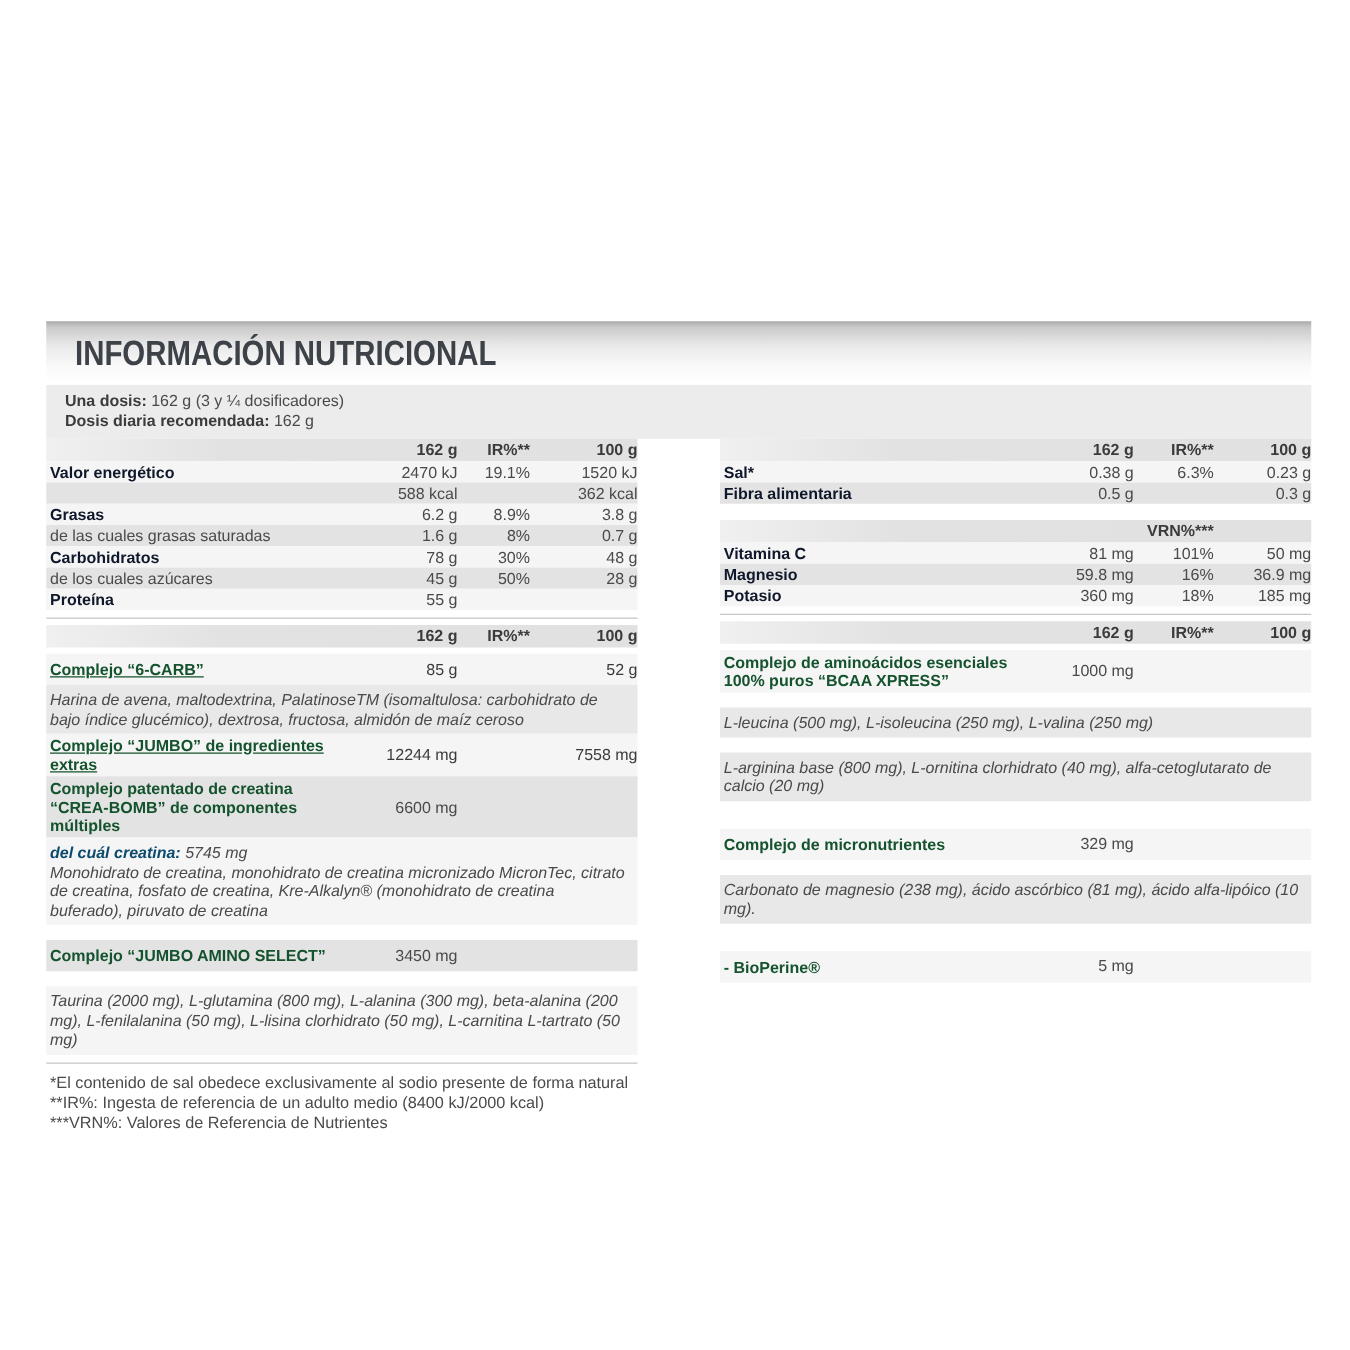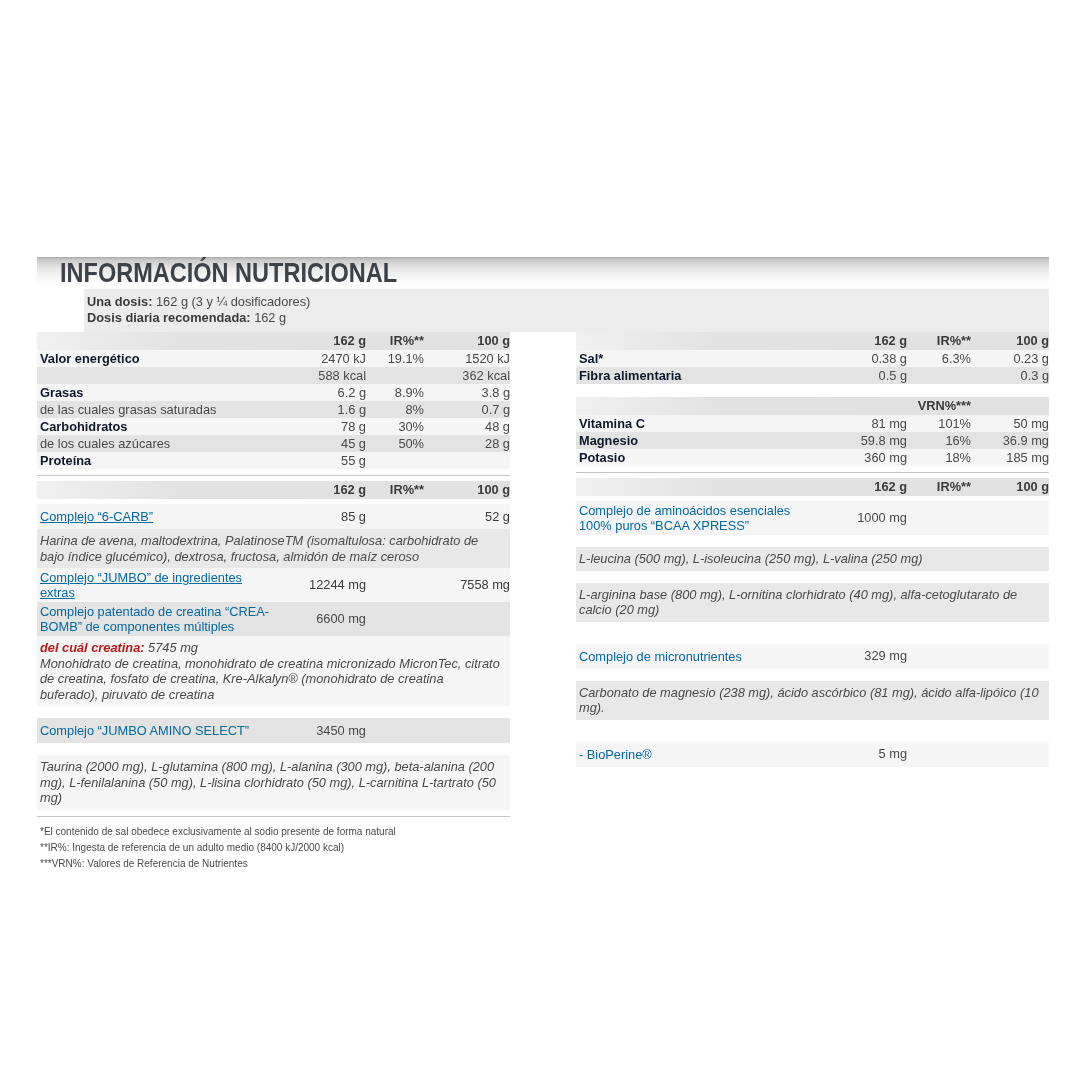--- a/index.html
+++ b/index.html
@@ -1,60 +1,60 @@
 <!DOCTYPE html>
 <html><head>
 <meta charset="utf-8">
 <style>
   html,body{margin:0;padding:0;background:#fff;}
   .canvas{position:relative;width:1080px;height:1080px;background:#ffffff;overflow:hidden;
           font-family:"Liberation Sans","DejaVu Sans",sans-serif;color:#4a4a4a;}
   .content{position:absolute;left:37px;top:257px;width:1012px;}
 
   
-  .header-bar{height:32px;background:linear-gradient(180deg,#a9a9a9 0,#c9c9c9 9%,#e9e9e9 38%,#fafafa 72%,#ffffff 100%);
+  .header-bar{height:51px;background:linear-gradient(180deg,#a9a9a9 0,#c9c9c9 9%,#e9e9e9 38%,#fafafa 72%,#ffffff 100%);
               display:flex;align-items:center;}
   .title{display:inline-block;transform:scaleX(0.84);transform-origin:0 50%;
          font-size:28px;font-weight:700;letter-spacing:0px;color:#3d4148;margin-left:23px;white-space:nowrap;}
 
   
-  .intro{background:#ececec;padding:5px 8px 6px 3px;font-size:12.8px;line-height:16px;margin-left:47px;}
+  .intro{background:#ececec;padding:5px 8px 6px 15px;font-size:12.8px;line-height:16px;}
   .intro b{color:#3b3b3b;}
 
   .columns{display:flex;gap:66px;}
   .col{width:473px;font-size:12.8px;}
 
   
   .row{display:grid;align-items:center;min-height:17px;line-height:16px;background:#f5f5f5;}
   .col-left .row{grid-template-columns:1fr 88px 58px 86px;}
   .col-right .row{grid-template-columns:1fr 100px 64px 78px;}
   .row.stripe{background:#e3e3e3;}
   .row .lab{padding-left:3px;}
   .row .lab.b{font-weight:700;color:#0f172a;}
   .row .v{text-align:right;white-space:nowrap;}
   .row.band{background:linear-gradient(90deg,#f0f0f0 0,#e2e2e2 30%,#e1e1e1 100%);
             font-weight:700;color:#3b3b3b;min-height:18px;}
   .row.band2{margin-bottom:5px;}
 
   
   .row.complex{min-height:21px;padding:2px 0;}
-  .row.complex .lab{font-weight:400;color:#0369a1;line-height:15px;}
+  .row.complex .lab{font-weight:700;color:#14532d;line-height:15px;}
   .row.complex .lab.u{text-decoration:underline;}
   .row.complex .v.vb{font-weight:400;color:#3b3b3b;}
 
   .desc{background:#f5f5f5;padding:4px 6px 4px 3px;line-height:15.5px;font-style:italic;}
   .desc.stripe{background:#e8e8e8;}
-  .desc .lead{font-weight:700;color:#b91c1c;}
+  .desc .lead{font-weight:700;color:#0c4a6e;}
 
   .rule{border:0;border-top:1px solid #c5c5c5;margin:6px 0 5px 0;}
   .spacer{height:13px;}
   .mt{margin-top:12px;}
   .mt-lg{margin-top:22px;}
 
-  .footnotes{padding:2px 0 0 3px;font-size:10px;line-height:16px;background:#fff;}
+  .footnotes{padding:2px 0 0 3px;font-size:13px;line-height:16px;background:#fff;}
   .footnotes p{margin:0;}
 </style>
 </head>
 <body>
 
 <div class="canvas">
   <div class="content">
 
     <div class="header-bar">
       <span class="title">INFORMACIÓN NUTRICIONAL</span>

